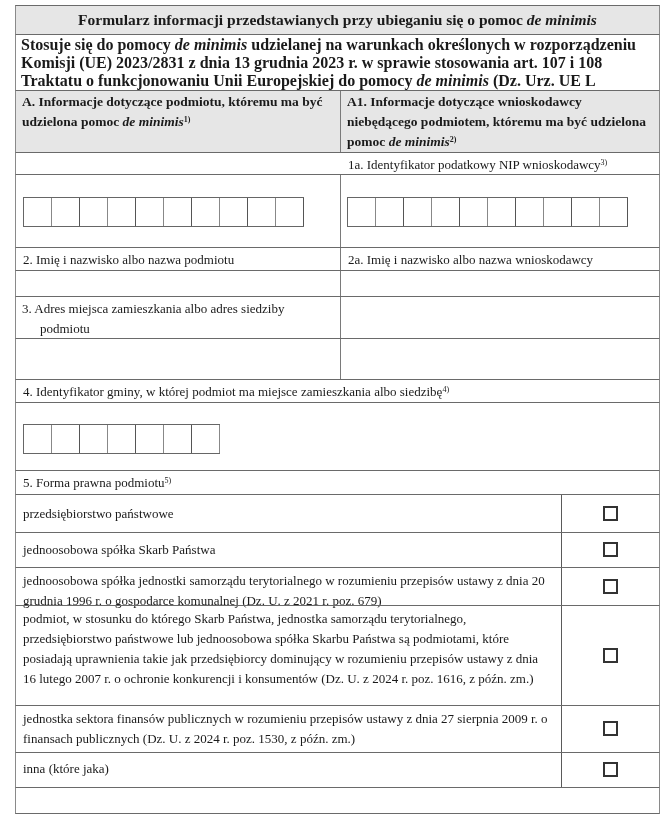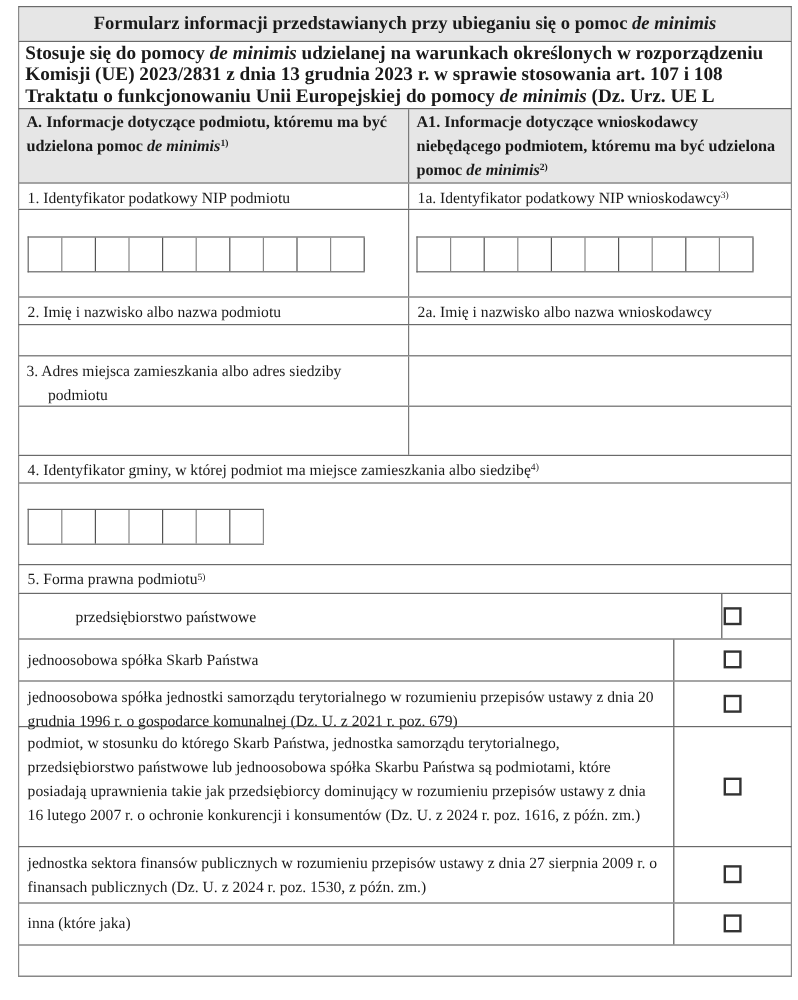--- a/index.html
+++ b/index.html
@@ -41,21 +41,20 @@
   <div class="row" style="top:29px;height:56px;">
     <div class="cell full intro"><span>Stosuje się do pomocy </span><i>de minimis</i><span> udzielanej na warunkach określonych w rozporządzeniu Komisji (UE) 2023/2831 z dnia 13 grudnia 2023 r. w sprawie stosowania art. 107 i 108 Traktatu o funkcjonowaniu Unii Europejskiej do pomocy </span><i>de minimis</i><span> (Dz. Urz. UE L 2023/2831 z 15.12.2023)</span></div>
   </div>
 
   <div class="row gray" style="top:85px;height:62px;">
     <div class="cell left sect"><span>A. Informacje dotyczące podmiotu, któremu ma być udzielona pomoc </span><i>de minimis</i><sup>1)</sup></div>
     <div class="cell right sect"><span>A1. Informacje dotyczące wnioskodawcy niebędącego podmiotem, któremu ma być udzielona pomoc </span><i>de minimis</i><sup>2)</sup></div>
   </div>
 
   <div class="row" style="top:147px;height:22px;">
-    <div class="cell left lbl">1.  Identyfikator podatkowy NIP podmiotu</div>
     <div class="cell right lbl"><span>1a. Identyfikator podatkowy NIP wnioskodawcy</span><sup>3)</sup></div>
   </div>
 
   <div class="row" style="top:169px;height:73px;">
     <div class="cell left">
       <div class="boxes" style="left:7px;top:22px;">
         <div class="box"></div>
           <div class="box"></div>
           <div class="box"></div>
           <div class="box"></div>
@@ -118,21 +117,21 @@
           <div class="box"></div>
       </div>
     </div>
   </div>
 
   <div class="row" style="top:465px;height:24px;">
     <div class="cell full lbl"><span>5.  Forma prawna podmiotu</span><sup>5)</sup></div>
   </div>
 
   <div class="row" style="top:489px;height:38px;">
-    <div class="cell opt-text opt" style="padding-top:9px;margin-left:40px;">przedsiębiorstwo państwowe</div>
+    <div class="cell opt-text opt" style="padding-top:9px;">przedsiębiorstwo państwowe</div>
     <div class="cell opt-box">
         <div class="chk"></div>
       </div>
   </div>
 
   <div class="row" style="top:527px;height:35px;">
     <div class="cell opt-text opt" style="padding-top:7px;">jednoosobowa spółka Skarb Państwa</div>
     <div class="cell opt-box">
         <div class="chk"></div>
       </div>

